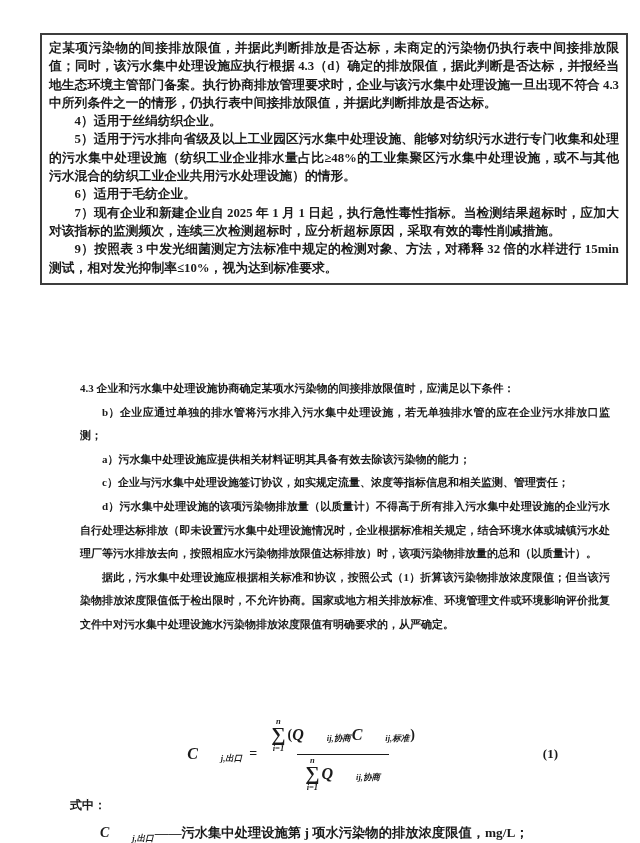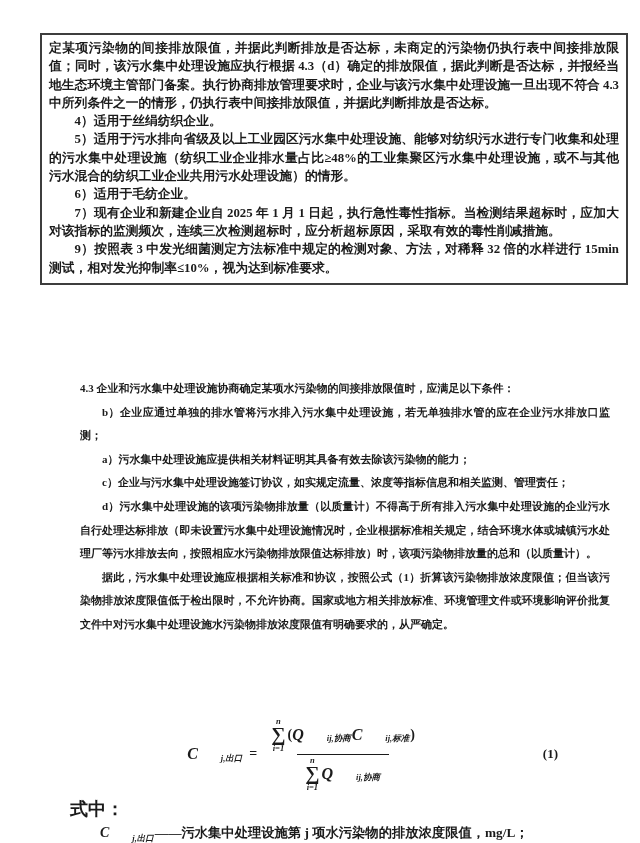--- a/index.html
+++ b/index.html
@@ -41,21 +41,21 @@
   .paren { font-size:14px; }
   .frac { display:inline-flex; flex-direction:column; align-items:center; vertical-align:middle; }
   .fnum { display:flex; align-items:center; padding:0 8px 1px 8px; }
   .fden { display:flex; align-items:center; border-top:1.6px solid #1b1b1b; padding:1px 8px 0 8px; }
   .sigma { display:inline-flex; flex-direction:column; align-items:center; margin-right:2px; }
   .sig-limit { font-size:8.5px; font-style:italic; line-height:1; }
   .sig-glyph { font-size:20px; font-style:normal; line-height:0.95; font-weight:700; }
   .eq-num { position:absolute; right:12px; top:50%; transform:translateY(-50%); font-size:13px; }
 
   
-  .where-label { position:absolute; left:70px; top:797px; font-size:18px; }
+  .where-label { position:absolute; left:70px; top:797px; font-size:12px; }
   .def-line { position:absolute; left:100px; top:824px; font-size:13.3px; white-space:nowrap;text-align:center; }
   .def-line .mvar { font-size:14px; }
 </style>
 </head>
 <body>
 
 <div class="page">
 
   <div class="boxed-note">
     <p>定某项污染物的间接排放限值，并据此判断排放是否达标，未商定的污染物仍执行表中间接排放限值；同时，该污水集中处理设施应执行根据 4.3（d）确定的排放限值，据此判断是否达标，并报经当地生态环境主管部门备案。执行协商排放管理要求时，企业与该污水集中处理设施一旦出现不符合 4.3 中所列条件之一的情形，仍执行表中间接排放限值，并据此判断排放是否达标。</p>

